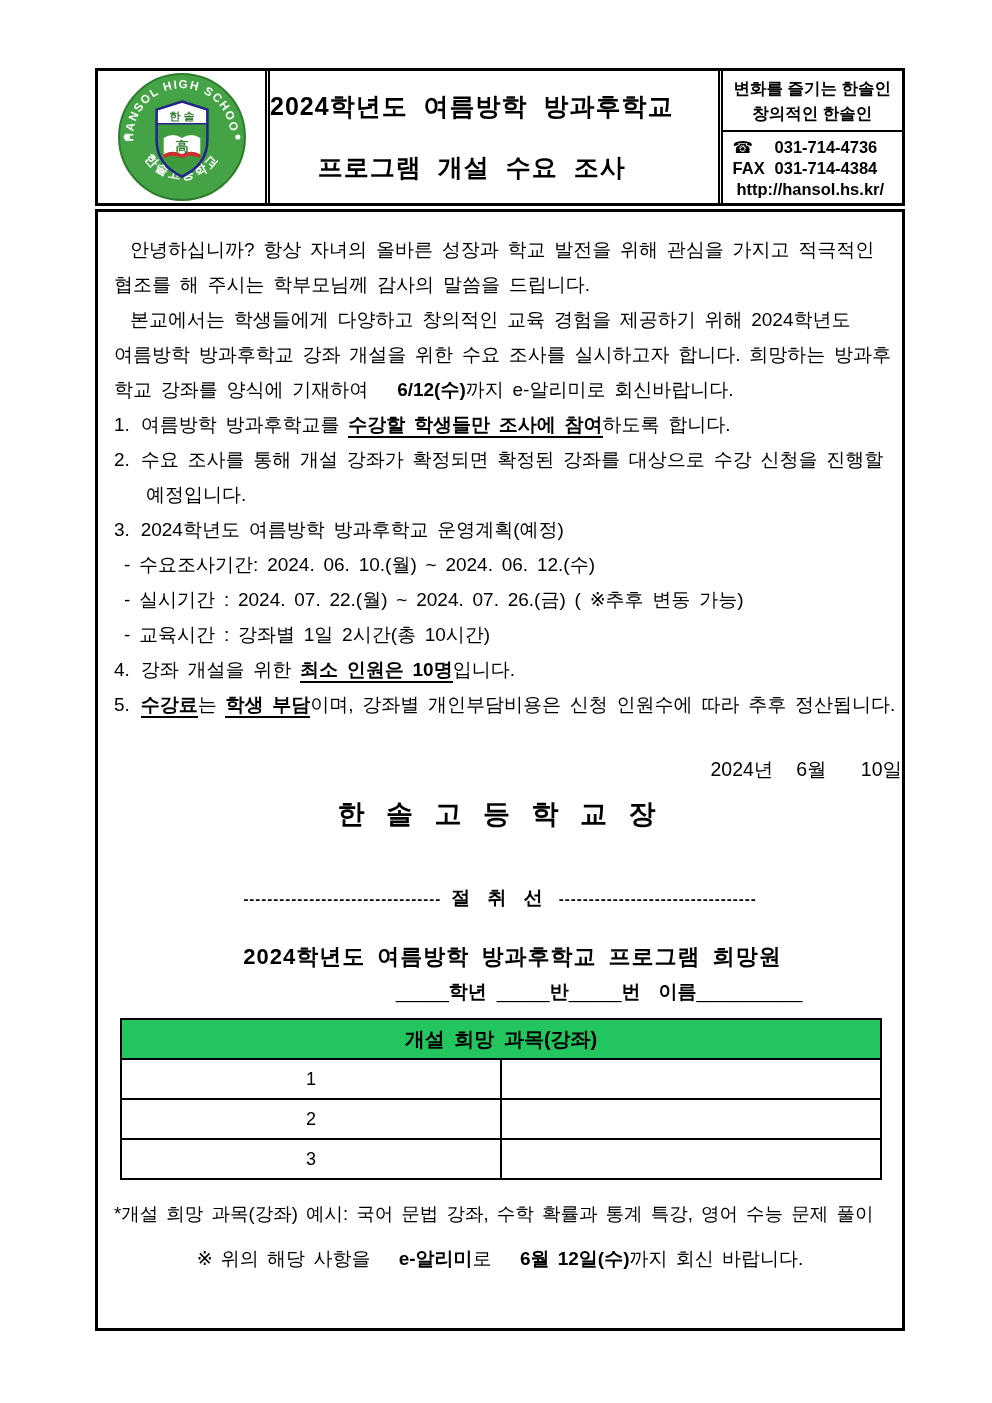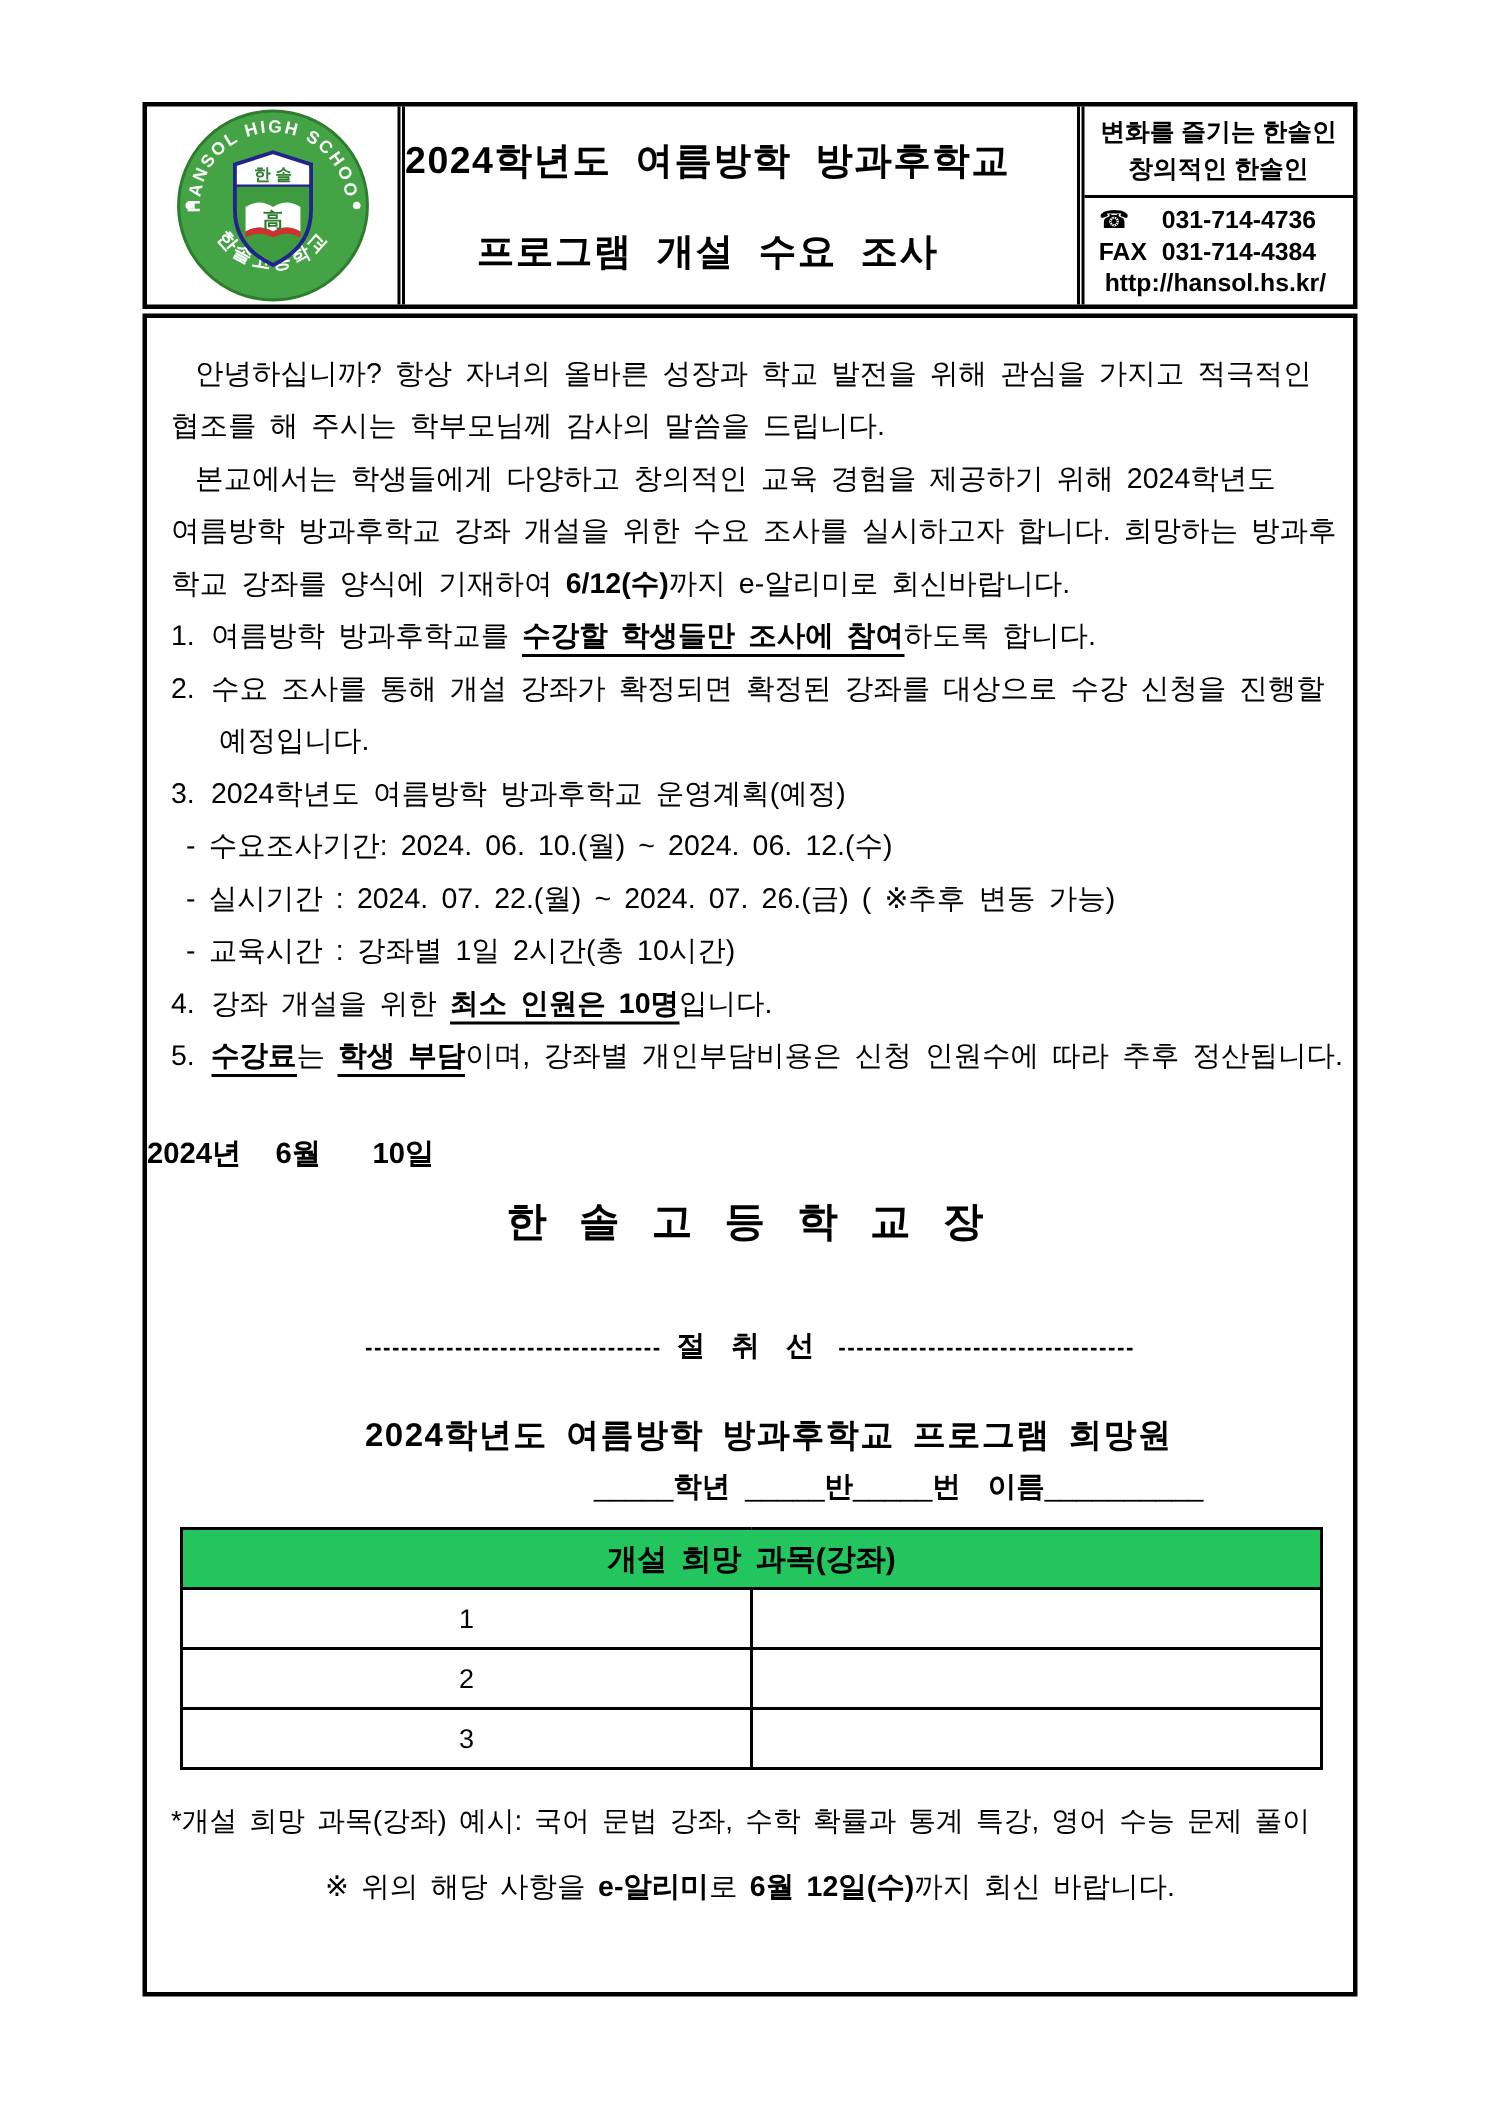--- a/index.html
+++ b/index.html
@@ -44,22 +44,22 @@
     font-size: 19px;
     overflow: hidden;
   }
   .bline { line-height: 35px; padding: 0 18px 0 16px; white-space: nowrap; word-spacing: 3.5px; }
   .bline.first { margin-top: 20px; }
   .bline.indent { padding-left: 32px; }
   .bline.cont2 { padding-left: 48px; }
   .bline.sub { padding-left: 26px; }
   .nnum { margin-right: 2px; }
   .emph { font-weight: bold; border-bottom: 2px solid #000; padding-bottom: 1px; }
-  .b { font-weight: bold; }
-  .date-line { margin-top: 30px; line-height: 35px; text-align: left; white-space: pre; font-size: 19.5px; word-spacing: 6px; font-weight: bold; }
+  .b { font-weight: bold; margin-left: 20px; }
+  .date-line { margin-top: 30px; line-height: 35px; text-align: right; white-space: pre; font-size: 19.5px; word-spacing: 6px; }
   .principal-line { margin-top: 7px; line-height: 40px; text-align: center; font-size: 27px; font-weight: bold; letter-spacing: 7px; white-space: nowrap; }
   .cut-line { margin-top: 46px; line-height: 35px; text-align: center; font-weight: bold; white-space: nowrap; }
   .cut-line .dashes { font-size: 15px; letter-spacing: 1px; }
   .cut-line .cut-label { font-size: 19px; margin: 0 10px; letter-spacing: 6px; }
   .form-title { margin-top: 24px; line-height: 34px; text-align: center; font-size: 22px; font-weight: bold; letter-spacing: 1px; word-spacing: 5px; padding-left: 25px; }
   .student-line { line-height: 36px; padding-left: 298px; white-space: nowrap; font-size: 19px; }
   .student-line .flabel { font-weight: bold; }
   .student-line .gap { display:inline-block; width: 10px; }
   .student-line .gap2 { display:inline-block; width: 18px; }
   .blank { letter-spacing: 0; }

